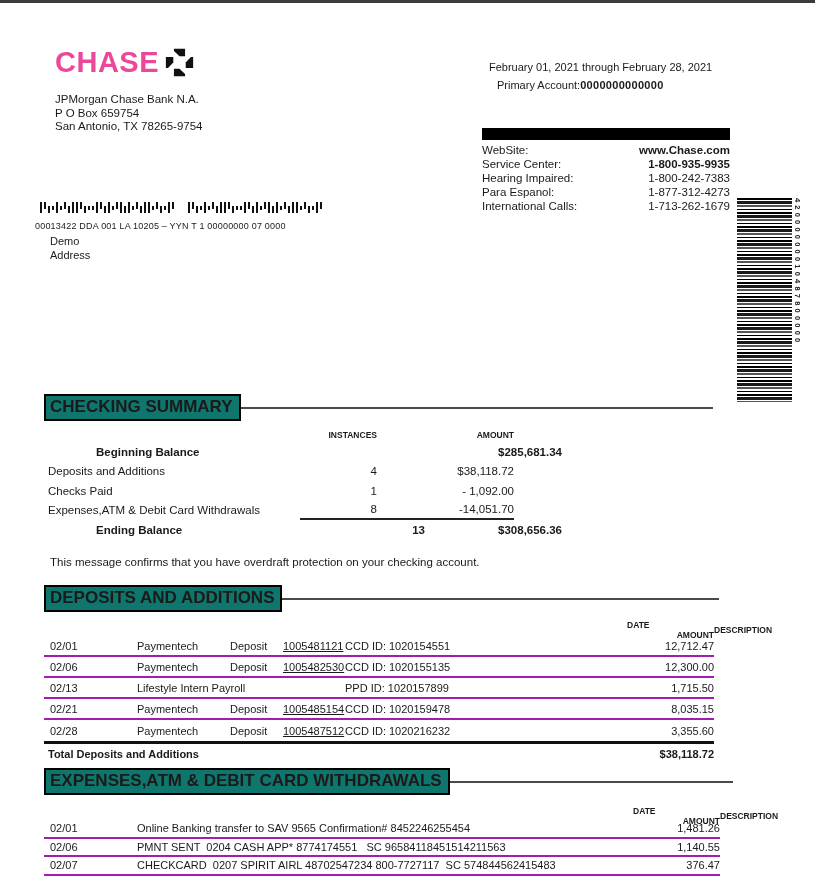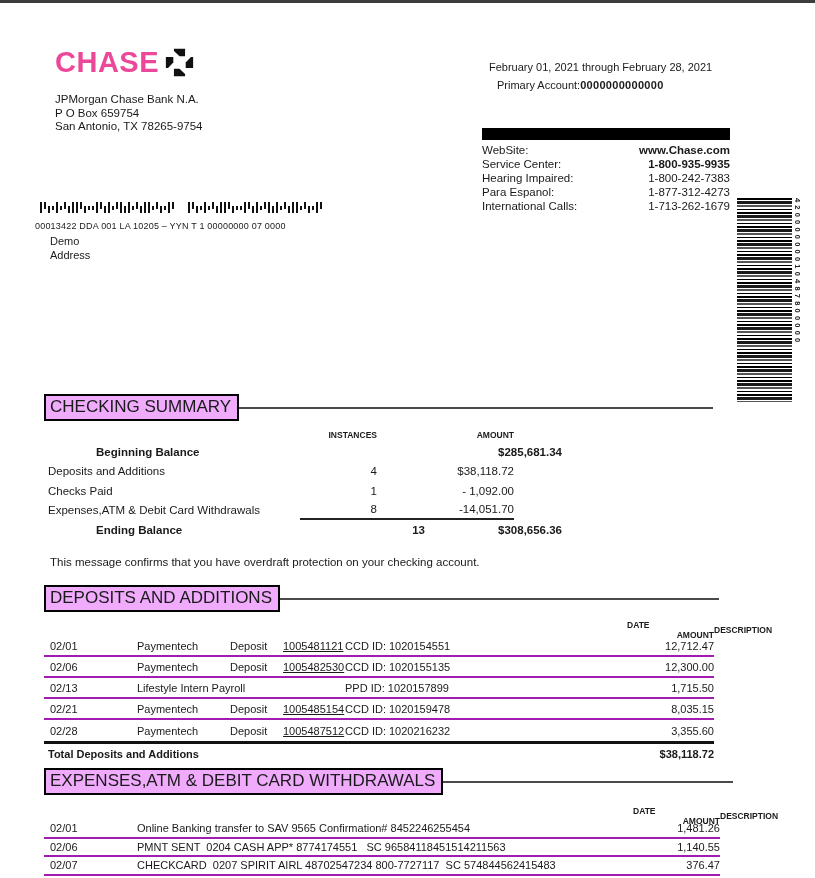--- a/index.html
+++ b/index.html
@@ -49,21 +49,21 @@
   
   .vbc { left:737px; top:198px; width:55px; height:204px;
     background:repeating-linear-gradient(to bottom,
       #000 0 2px, #fff 2px 3px, #1a1a1a 3px 6px, #fff 6px 7px,
       #555 7px 9px, #fff 9px 11px, #000 11px 12px, #fff 12px 14px); }
   .vbc-digits { left:793px; top:198px; height:208px; writing-mode:vertical-rl;
     font-size:7.5px; letter-spacing:3.2px; color:#222; font-weight:bold; }
 
   
   .section-hdr { display:flex; align-items:center; }
-  .hdr-box { border:2px solid #000; padding:1px 6px 2px 4px; font-weight:normal; font-size:17px; white-space:nowrap; background:#f0abfc; }
+  .hdr-box { border:2px solid #000; padding:1px 6px 2px 4px; font-weight:bold; font-size:17px; white-space:nowrap; background:#0f766e; }
   .hdr-rule { flex:1; border-top:2px solid #4a4a4a; }
   .hdr-summary { left:44px; top:394px; width:669px; }
   .hdr-deposits { left:44px; top:585px; width:675px; }
   .hdr-expenses { left:44px; top:768px; width:689px; }
 
   
   .sum-table { left:44px; top:428px; width:470px; }
   .sum-row { display:grid; grid-template-columns:256px 77px 137px; height:19.5px; }
   .sum-row > div { display:flex; align-items:center; }
   .sum-head { height:14px; font-size:8.5px; font-weight:bold; }

